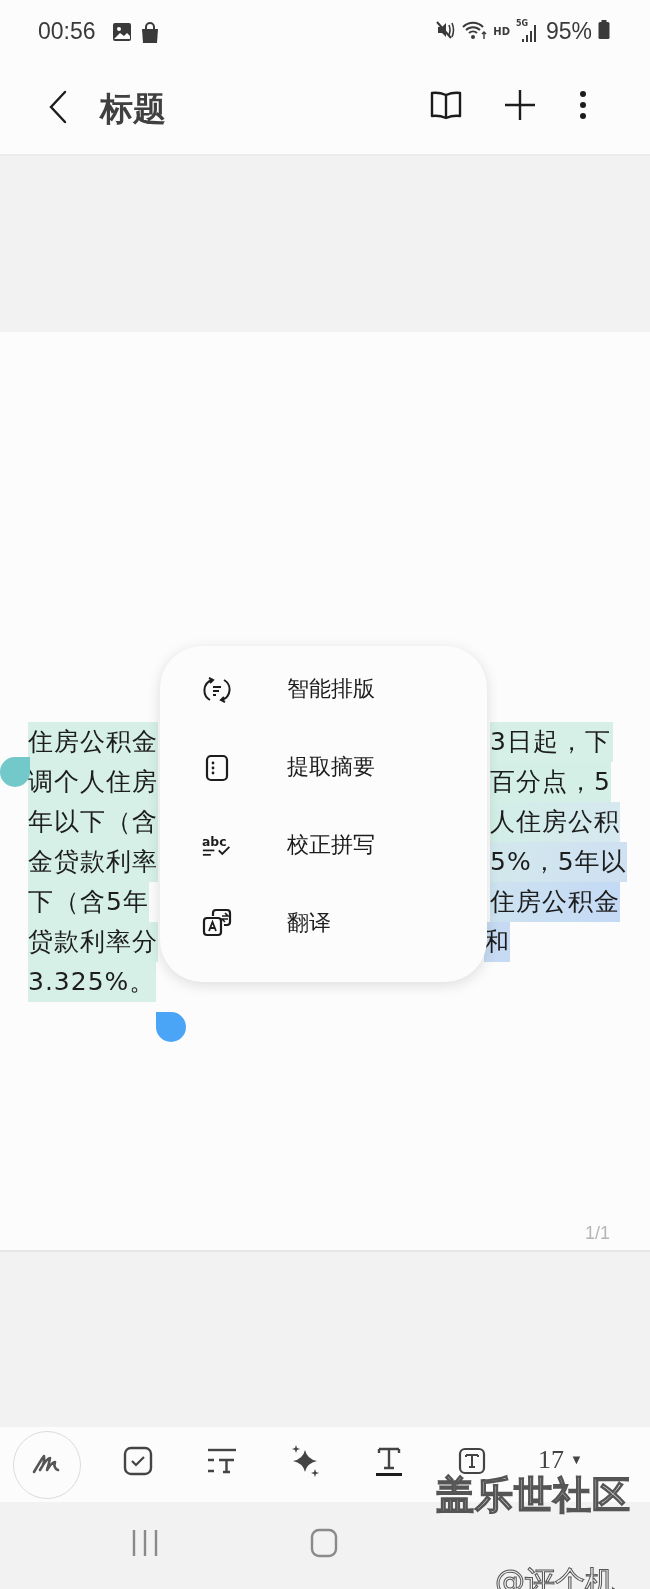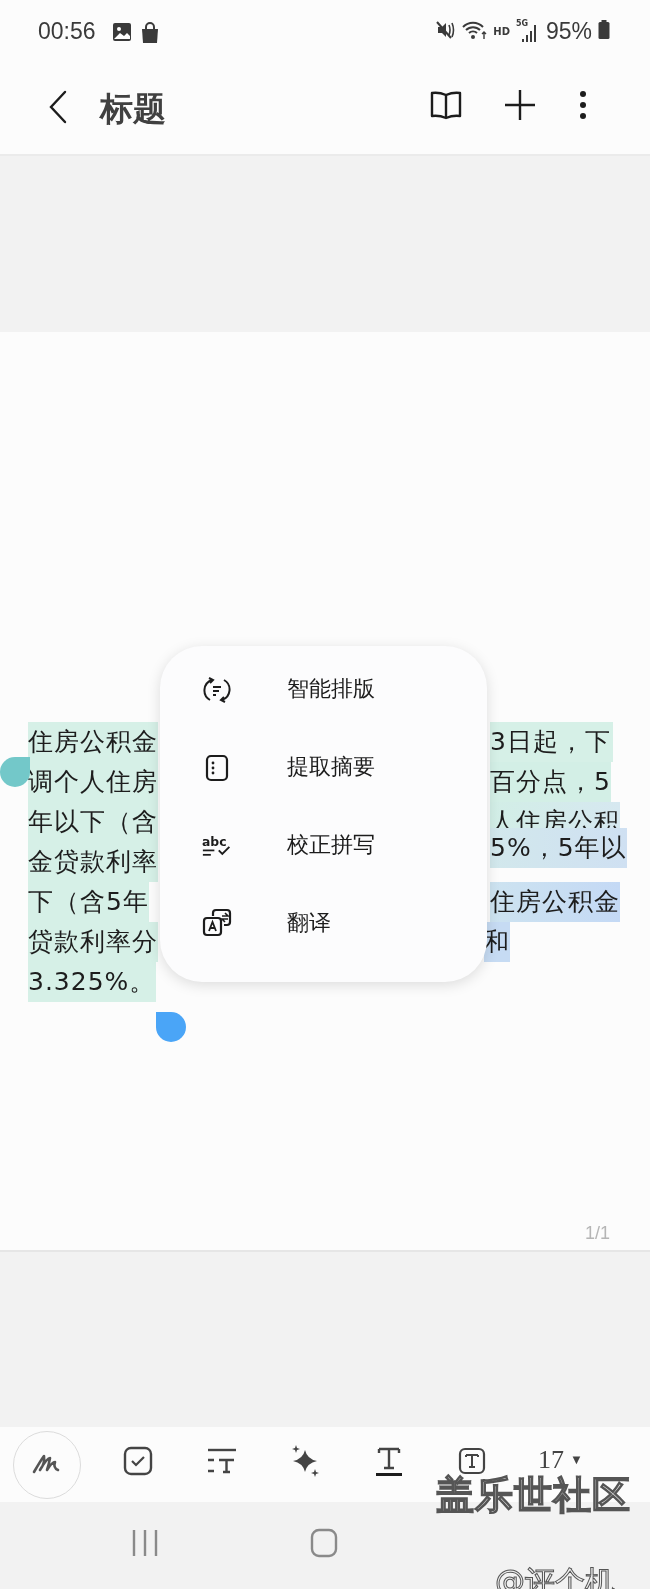--- a/index.html
+++ b/index.html
@@ -145,21 +145,21 @@
   <div class="line sel" style="left:28px;top:390px;">住房公积金</div>
   <div class="line sel" style="left:490px;top:390px;padding-right:2px;">3日起，下</div>
 
   <div class="line sel" style="left:28px;top:430px;">调个人住房</div>
   <div class="line sel" style="left:490px;top:430px;background:#d3efe6;">百分点，5</div>
 
   <div class="line sel" style="left:28px;top:470px;">年以下（含</div>
   <div class="line sel" style="left:490px;top:470px;background:linear-gradient(90deg,#d2eee6,#d6e8f0);">人住房公积</div>
 
   <div class="line sel" style="left:28px;top:510px;">金贷款利率</div>
-  <div class="line sel" style="left:490px;top:496px;background:linear-gradient(90deg,#d2e8ec,#cfe0f2);">5%，5年以</div>
+  <div class="line sel" style="left:490px;top:510px;background:linear-gradient(90deg,#d2e8ec,#cfe0f2);">5%，5年以</div>
 
   <div class="line sel" style="left:28px;top:550px;">下（含5年</div>
   <div class="line sel" style="left:490px;top:550px;background:linear-gradient(90deg,#cde3f0,#c4d9f5);">住房公积金</div>
 
   <div class="line sel" style="left:28px;top:590px;">贷款利率分</div>
   <div class="line sel" style="left:484px;top:590px;background:#c6dbf3;">和</div>
 
   <div class="line sel" style="left:28px;top:630px;width:128px;">3.325%。</div>
 
   <div class="handle-left"></div>

